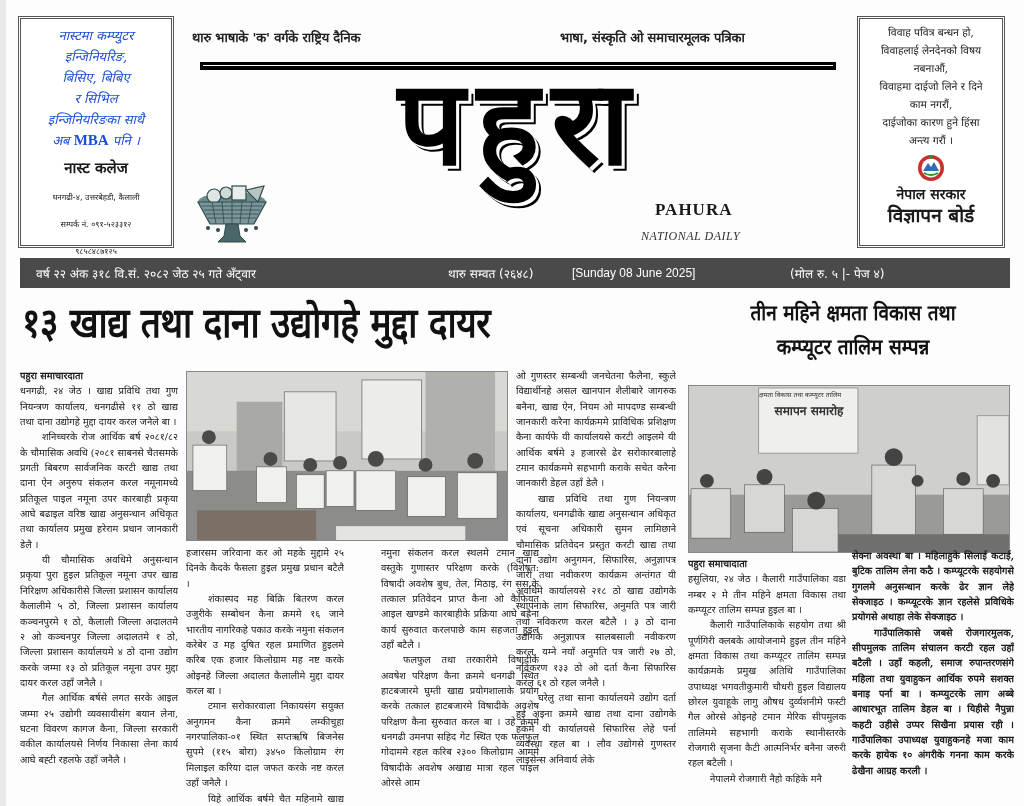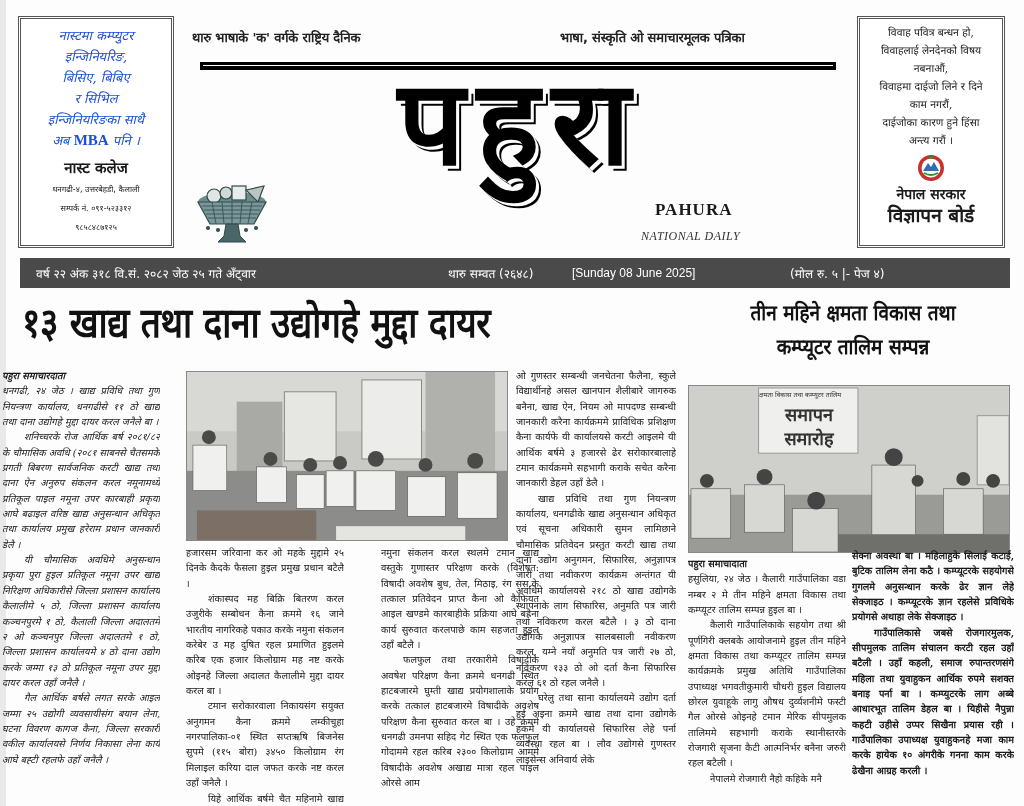--- a/index.html
+++ b/index.html
@@ -8,21 +8,21 @@
   .page-edge { position: absolute; left: 0; top: 0; width: 6px; height: 806px; background: #e9e9e9; }
 
   
   .ad-left {
     position: absolute; left: 18px; top: 16px; width: 156px; height: 232px;
     border: 3px double #555; background: #fff; text-align: center; padding-top: 6px;
   }
   .ad-left .promo { font-family: "DejaVu Serif", serif; font-style: italic; font-size: 13px; line-height: 21px; color: #1d4ed8; }
   .ad-left .promo b { font-style: normal; font-family: "Liberation Serif", serif; font-size: 15px; }
   .ad-left .college { font-weight: bold; font-size: 15px; margin-top: 6px; }
-  .ad-left .addr { font-size: 8px; line-height: 13px; margin-top: 6px; }
+  .ad-left .addr { font-size: 8px; line-height: 13px; margin-top: 14px; }
 
   .tagline-left { position: absolute; left: 192px; top: 28px; font-size: 13px; font-weight: bold; color: #222; letter-spacing: -0.2px; }
   .tagline-right { position: absolute; left: 560px; top: 28px; font-size: 13px; font-weight: bold; color: #222; letter-spacing: -0.2px; }
   .logo-text {
     position: absolute; left: 200px; top: 48px; width: 640px; text-align: center;
     font-family: "DejaVu Sans", sans-serif; font-weight: bold; font-size: 118px; line-height: 150px;
     color: #000; letter-spacing: 12px;
     text-shadow: 3px 3px 0 #fff, 5px 5px 0 #000, -1px -1px 0 #fff;
   }
   .logo-band { position: absolute; left: 200px; top: 62px; width: 636px; height: 8px; border: 3px solid #000; border-bottom-width: 4px; background: #fff; }
@@ -150,21 +150,21 @@
   <span style="left:552px; font-family:'Liberation Sans', sans-serif;">[Sunday 08 June  2025]</span>
   <span style="left:770px;">(मोल रु. ५ |- पेज ४)</span>
 </div>
 
 <h1 class="headline-main">१३ खाद्य तथा दाना उद्योगहे मुद्दा दायर</h1>
 <h2 class="headline-side">
   <div>तीन महिने क्षमता विकास तथा</div>
   <div>कम्प्यूटर तालिम सम्पन्न</div>
 </h2>
 
-<div class="col" style="left:2px; top:368px; width:158px; height:438px;font-style:italic;">
+<div class="col" style="left:20px; top:368px; width:158px; height:438px;">
   <p class="byline">पहुरा समाचारदाता</p>
   <p>धनगढी, २४ जेठ । खाद्य प्रविधि तथा गुण नियन्त्रण कार्यालय, धनगढीसे ११ ठो खाद्य तथा दाना उद्योगहे मुद्दा दायर करल जनैले बा ।</p>
   <p class="ind">शनिच्चरके रोज आर्थिक बर्ष २०८१/८२ के चौमासिक अवधि (२०८१ साबनसे चैतसमके प्रगती बिबरण सार्वजनिक करटी खाद्य तथा दाना ऐन अनुरुप संकलन करल नमूनामध्ये प्रतिकूल पाइल नमूना उपर कारबाही प्रकृया आघे बढाइल वरिष्ठ खाद्य अनुसन्धान अधिकृत तथा कार्यालय प्रमुख हरेराम प्रधान जानकारी डेलै ।</p>
   <p class="ind">यी चौमासिक अवधिमे अनुसन्धान प्रकृया पुरा हुइल प्रतिकूल नमूना उपर खाद्य निरिक्षण अधिकारीसे जिल्ला प्रशासन कार्यालय कैलालीमे ५ ठो, जिल्ला प्रशासन कार्यालय कञ्चनपुरमे १ ठो, कैलाली जिल्ला अदालतमे २ ओ कञ्चनपुर जिल्ला अदालतमे १ ठो, जिल्ला प्रशासन कार्यालयमे ४ ठो दाना उद्योग करके जम्मा १३ ठो प्रतिकूल नमूना उपर मुद्दा दायर करल उहाँ जनैलै ।</p>
   <p class="ind">गैल आर्थिक बर्षसे लगत सरके आइल जम्मा २५ उद्योगी व्यवसायीसंग बयान लेना, घटना विवरण कागज कैना, जिल्ला सरकारी वकील कार्यालयसे निर्णय निकासा लेना कार्य आघे बह्टी रहलफे उहाँ जनैलै ।</p>
 </div>
 
 <div class="photo" style="left:186px; top:371px; width:322px; height:170px;">
   <svg viewBox="0 0 322 170" preserveAspectRatio="none">
     <rect width="322" height="170" fill="#c9c9c6"></rect>
@@ -233,21 +233,21 @@
         <circle cx="76" cy="92" r="8"></circle>
         <circle cx="128" cy="116" r="9"></circle>
       <circle cx="206" cy="72" r="9"></circle>
         <circle cx="230" cy="96" r="6"></circle>
         <circle cx="276" cy="94" r="7"></circle>
         <circle cx="306" cy="96" r="7"></circle>
     </g>
     <rect x="150" y="150" width="172" height="18" fill="#6f6f6c"></rect>
   </svg>
   <div style="position:absolute; left:70px; top:4px; width:100px; text-align:left; font-size:6.5px; color:#333;">क्षमता विकास तथा कम्प्युटर तालिम</div>
-  <div style="position:absolute; left:70px; top:16px; width:100px; text-align:center; font-size:18px; font-weight:bold; color:#333;">समापन समारोह</div>
+  <div style="position:absolute; left:70px; top:16px; width:100px; text-align:center; font-size:12px; font-weight:bold; color:#333;">समापन समारोह</div>
 </div>
 
 <div class="col" style="left:688px; top:556px; width:158px; height:250px;">
   <p class="byline">पहुरा समाचादाता</p>
   <p>हसुलिया, २४ जेठ । कैलारी गाउँपालिका वडा नम्बर २ मे तीन महिने क्षमता विकास तथा कम्प्यूटर तालिम सम्पन्न हुइल बा ।</p>
   <p class="ind">कैलारी गाउँपालिकाके सहयोग तथा श्री पूर्णगिरी क्लबके आयोजनामे हुइल तीन महिने क्षमता विकास तथा कम्प्यूटर तालिम सम्पन्न कार्यक्रमके प्रमुख अतिथि गाउँपालिका उपाध्यक्ष भगवतीकुमारी चौधरी हुइल विद्यालय छोरल युवाहूके लागु औषध दुर्व्यशनीमे फस्टी गैल ओरसे ओइनहे टमान मेरिक सीपमुलक तालिममे सहभागी कराके स्थानीस्तरके रोजगारी सृजना कैटी आत्मनिर्भर बनैना जरुरी रहल बटैली ।</p>
   <p class="ind">नेपालमे रोजगारी नैहो कहिके मनै</p>
 </div>
 
 <div class="col" style="left:852px; top:548px; width:162px; height:250px;font-weight:bold;">

